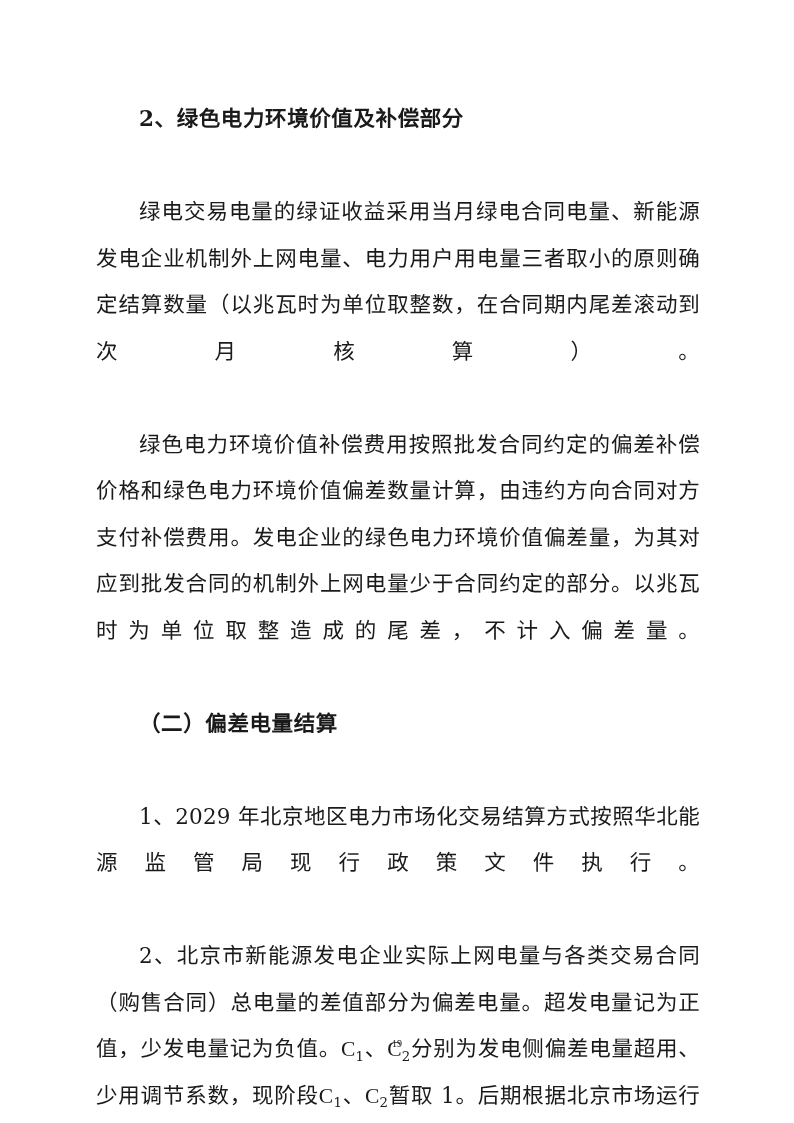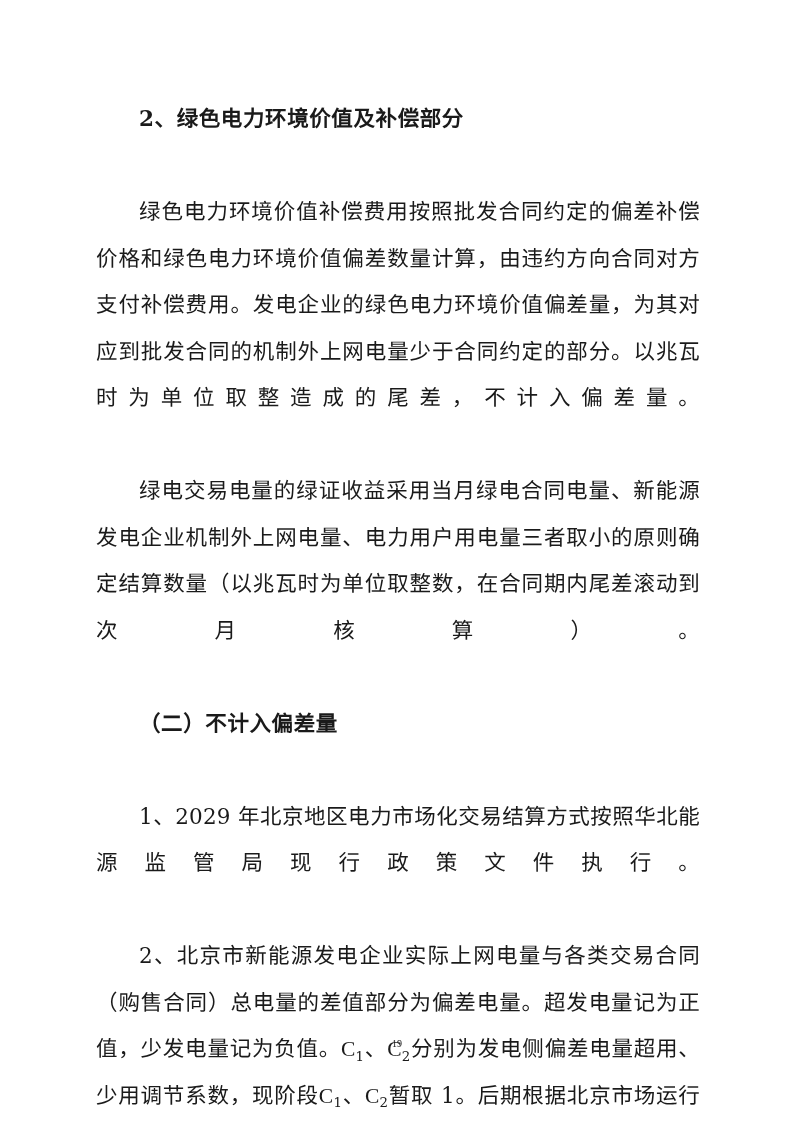--- a/index.html
+++ b/index.html
@@ -90,25 +90,25 @@
 </style>
 </head>
 <body style="background-color: rgb(255, 255, 255); color: rgb(26, 26, 26);">
 
 <div class="page">
 
   <div class="content">
 
     <h2 class="heading">2、绿色电力环境价值及补偿部分</h2>
 
+    <p class="para">绿电交易电量的绿证收益采用当月绿电合同电量、新能源发电企业机制外上网电量、电力用户用电量三者取小的原则确定结算数量（以兆瓦时为单位取整数，在合同期内尾差滚动到次月核算）。</p>
+
     <p class="para">绿色电力环境价值补偿费用按照批发合同约定的偏差补偿价格和绿色电力环境价值偏差数量计算，由违约方向合同对方支付补偿费用。发电企业的绿色电力环境价值偏差量，为其对应到批发合同的机制外上网电量少于合同约定的部分。以兆瓦时为单位取整造成的尾差，不计入偏差量。</p>
 
-    <p class="para">绿电交易电量的绿证收益采用当月绿电合同电量、新能源发电企业机制外上网电量、电力用户用电量三者取小的原则确定结算数量（以兆瓦时为单位取整数，在合同期内尾差滚动到次月核算）。</p>
-
-    <h2 class="heading">（二）不计入偏差量</h2>
+    <h2 class="heading">（二）偏差电量结算</h2>
 
     <p class="para">1、2029 年北京地区电力市场化交易结算方式按照华北能源监管局现行政策文件执行。</p>
 
     <p class="para">2、北京市新能源发电企业实际上网电量与各类交易合同（购售合同）总电量的差值部分为偏差电量。超发电量记为正值，少发电量记为负值。<span class="lat">C</span><sub>1</sub>、<span class="lat">C</span><sub>2</sub>分别为发电侧偏差电量超用、少用调节系数，现阶段<span class="lat">C</span><sub>1</sub>、<span class="lat">C</span><sub>2</sub>暂取 1。后期根据北京市场运行情况，由政府主管部门适时调整调节系数并向经营主体发布。</p>
 
   </div>
 
   <div class="page-number">19</div>
 
 </div>

